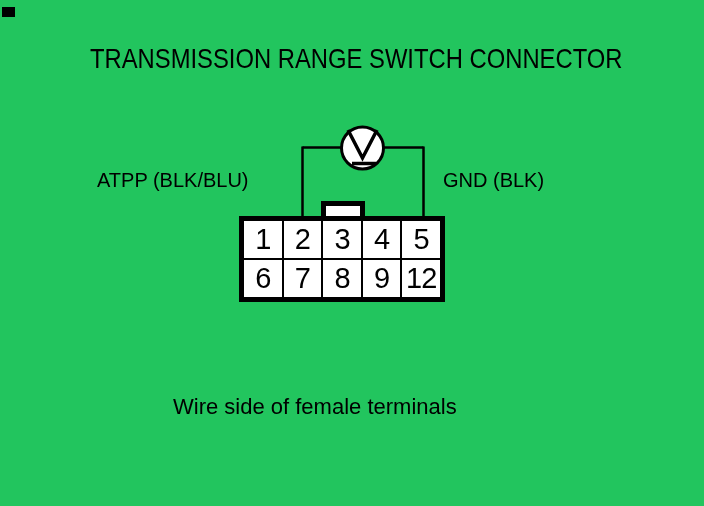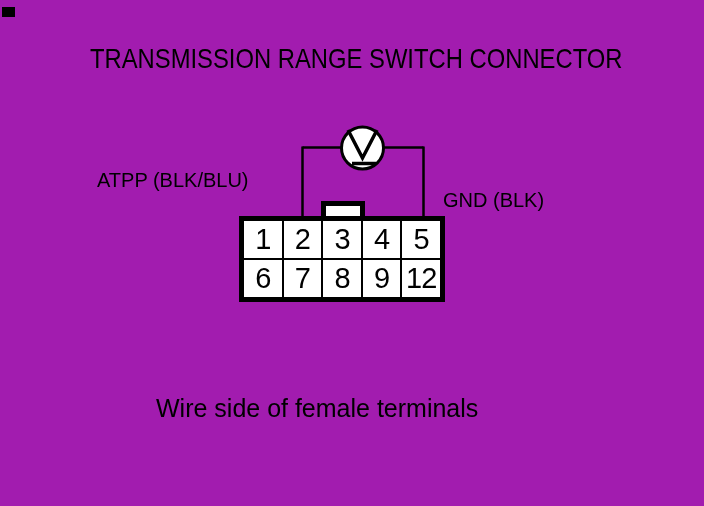--- a/index.html
+++ b/index.html
@@ -1,20 +1,20 @@
 <!DOCTYPE html>
 <html><head>
 <meta charset="utf-8">
 <style>
   html, body { margin: 0; padding: 0; background: #ffffff; }
   .page {
     position: relative;
     width: 704px;
     height: 506px;
-    background: #a21caf;
+    background: #22c55e;
     font-family: "Liberation Sans", sans-serif;
     color: #000000;
     overflow: hidden;
   }
   .corner-mark {
     position: absolute;
     left: 2px; top: 7px;
     width: 13px; height: 10px;
     background: #000000;
   }
@@ -28,21 +28,21 @@
     transform-origin: left top;
   }
   .wire-label {
     position: absolute;
     top: 170px;
     font-size: 20px;
     line-height: 1;
     white-space: nowrap;
   }
   .wire-label.left  { left: 97px; }
-  .wire-label.right { left: 443px; margin-top: 20px; }
+  .wire-label.right { left: 443px; }
   .circuit-svg {
     position: absolute;
     left: 0; top: 0;
     width: 704px; height: 506px;
   }
   .connector-tab {
     position: absolute;
     left: 321px; top: 201px;
     width: 44px; height: 15px;
     box-sizing: border-box;
@@ -70,22 +70,22 @@
     background: #ffffff;
     display: flex;
     align-items: center;
     justify-content: center;
     font-size: 29px;
     line-height: 1;
     letter-spacing: -1px;
   }
   .caption {
     position: absolute;
-    left: 156px; top: 396px;
-    font-size: 25px;
+    left: 173px; top: 396px;
+    font-size: 22px;
     line-height: 1;
     white-space: nowrap;
   }
 </style>
 </head>
 <body>
 
 <div class="page">
 
   <div class="corner-mark"></div>

